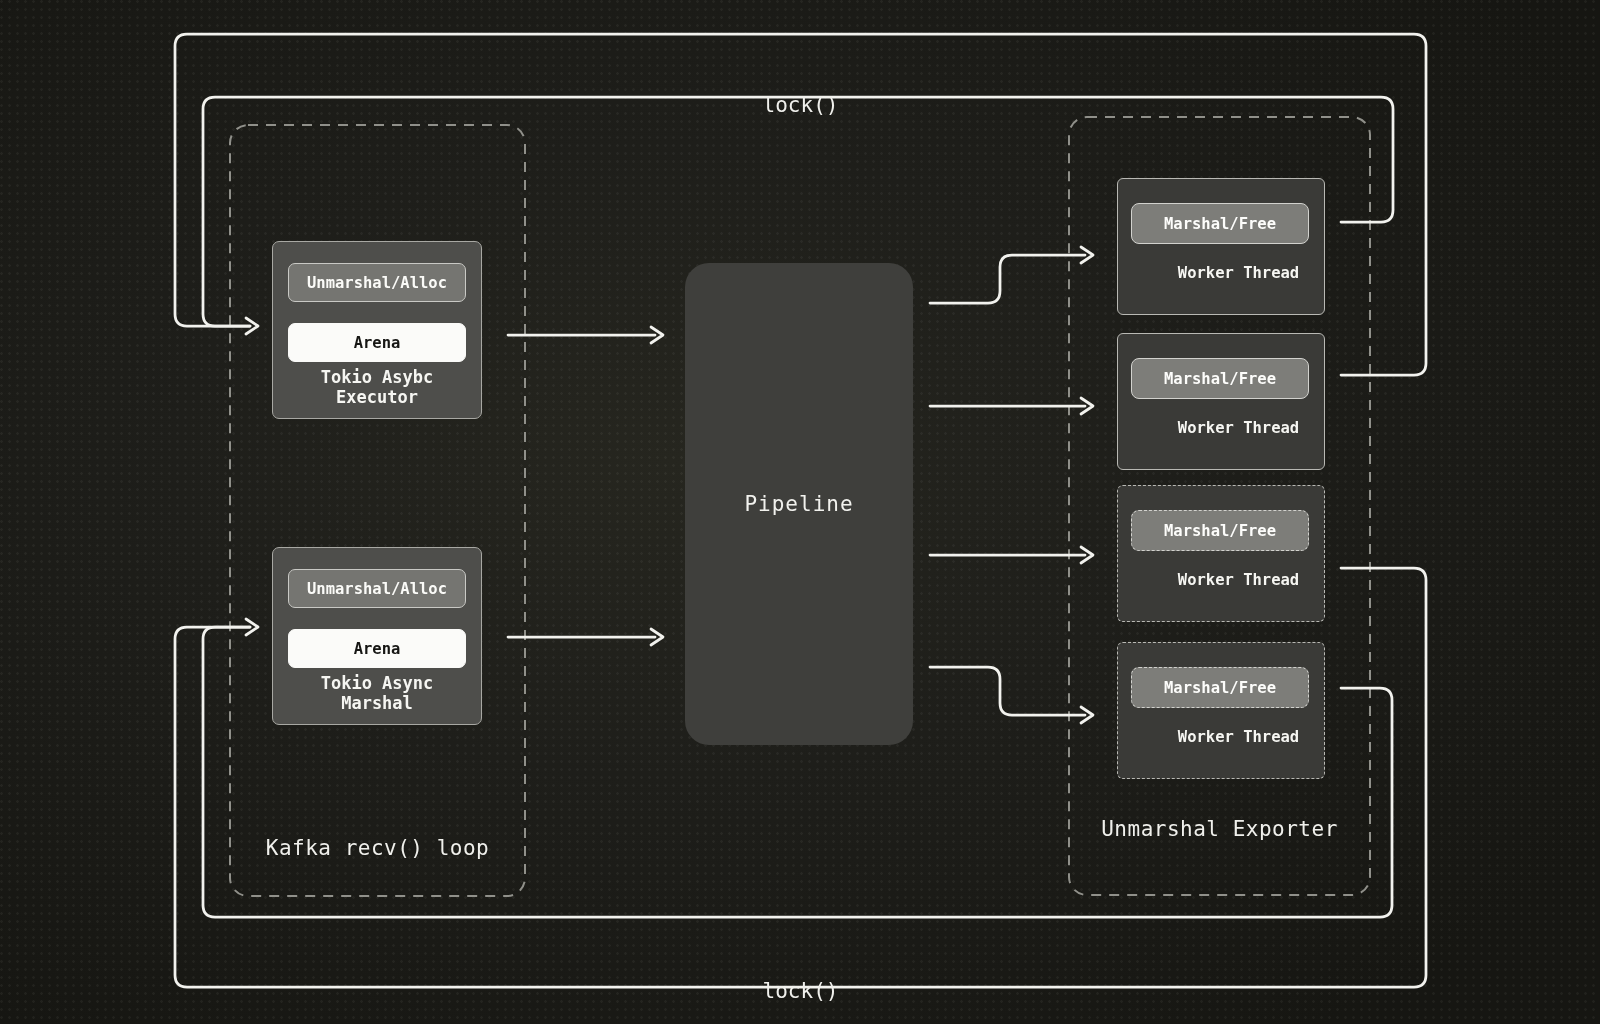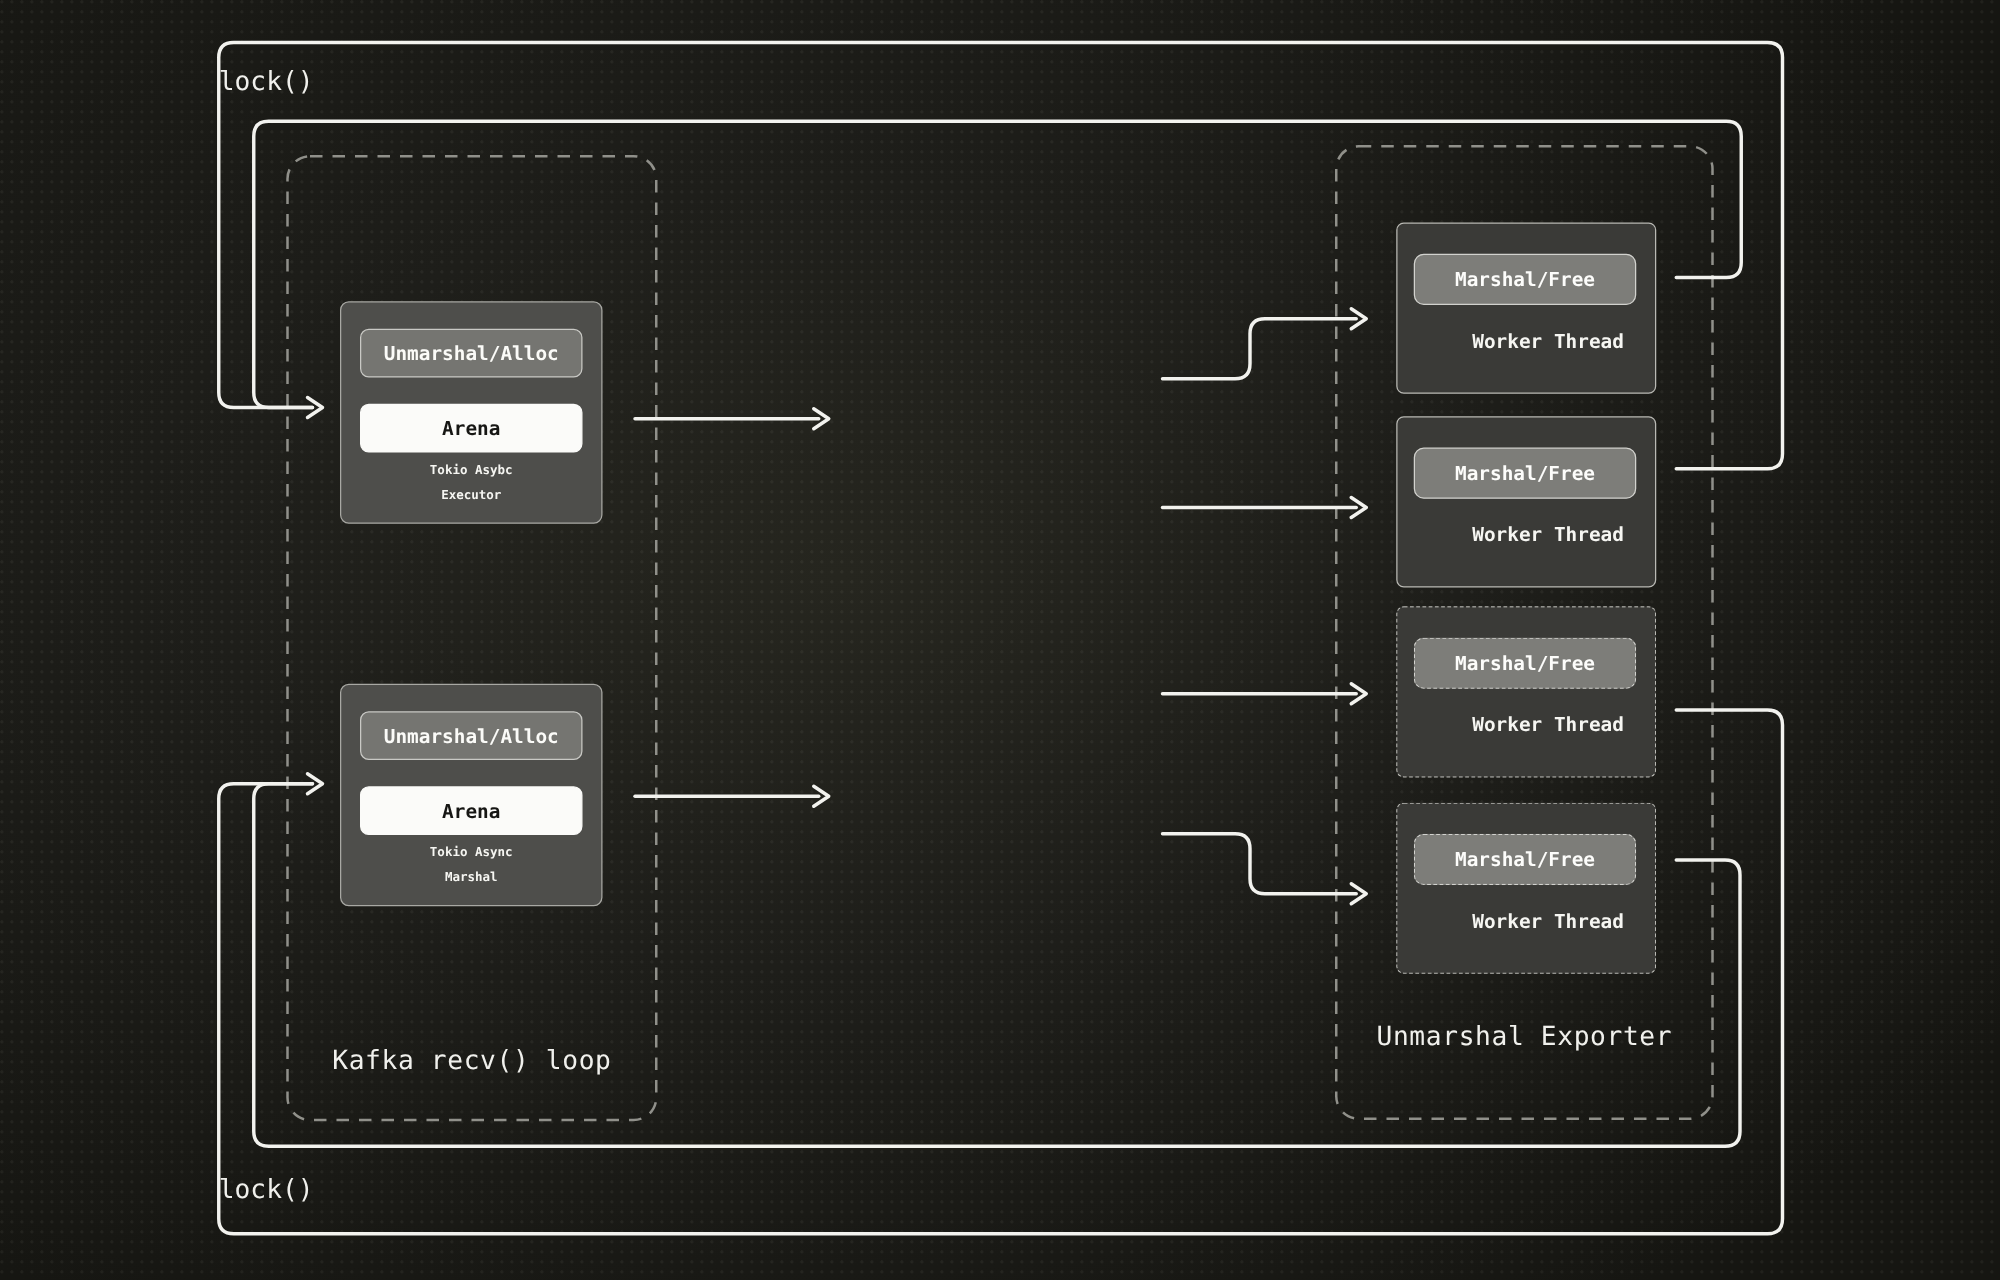--- a/index.html
+++ b/index.html
@@ -15,38 +15,38 @@
     background-image:radial-gradient(circle at 1.5px 1.5px, rgba(240,240,225,0.05) 1px, transparent 1.6px);
     background-size:8px 8px;
   }
   .wires{position:absolute;left:0;top:0;z-index:2;}
   .abs{position:absolute;box-sizing:border-box;}
   .grp-label{
     position:absolute;left:0;right:0;text-align:center;
     font-size:21px;letter-spacing:0.5px;color:#f0f0ec;z-index:3;
   }
   .lock-label{
-    position:absolute;width:1251px;left:175px;text-align:left;
-    font-size:21px;color:#f0f0ec;z-index:3;
+    position:absolute;width:1251px;left:175px;text-align:center;
+    font-size:21px;color:#f0f0ec;z-index:3;margin-top:40px;
   }
   
   .exec{
     left:272px;width:210px;height:178px;z-index:3;
     background:#4e4e4b;border:1px solid #a8a8a3;border-radius:7px;padding-left:18px;
   }
   .chip{
     position:absolute;left:15px;right:15px;height:37px;border-radius:7px;
     display:flex;align-items:center;justify-content:center;
     font-size:15.5px;font-weight:700;
   }
   .chip.unmarshal{top:21px;background:#757571;border:1px solid #c9c9c5;color:#fbfbf8;}
   .chip.arena{top:81px;background:#fbfbf9;border:1px solid #fbfbf9;color:#161614;}
   .exec-title{
     position:absolute;left:0;right:0;top:125px;text-align:center;
-    font-size:10px;font-weight:700;line-height:20px;white-space:pre-line;color:#f6f6f2;
+    font-size:17px;font-weight:700;line-height:20px;white-space:pre-line;color:#f6f6f2;
   }
   
   .pipeline{
     left:685px;top:263px;width:228px;height:482px;z-index:3;
     background:#3f3f3c;border-radius:24px;
     display:flex;align-items:center;justify-content:center;
     font-size:21px;letter-spacing:1px;color:#f2f2ee;
   }
   
   .worker{
@@ -123,20 +123,23 @@
 Executor</div>
   </div>
 
   <div class="abs exec" style="top:547px;">
     <div class="chip unmarshal">Unmarshal/Alloc</div>
     <div class="chip arena">Arena</div>
     <div class="exec-title">Tokio Async
 Marshal</div>
   </div>
 
+  <div class="abs pipeline">
+    <span>Pipeline</span>
+  </div>
 
   <div class="abs worker" style="top:178px;">
     <div class="chip marshal">Marshal/Free</div>
     <div class="worker-title">Worker Thread</div>
   </div>
   <div class="abs worker" style="top:333px;">
     <div class="chip marshal">Marshal/Free</div>
     <div class="worker-title">Worker Thread</div>
   </div>
   <div class="abs worker dashed" style="top:485px;">

